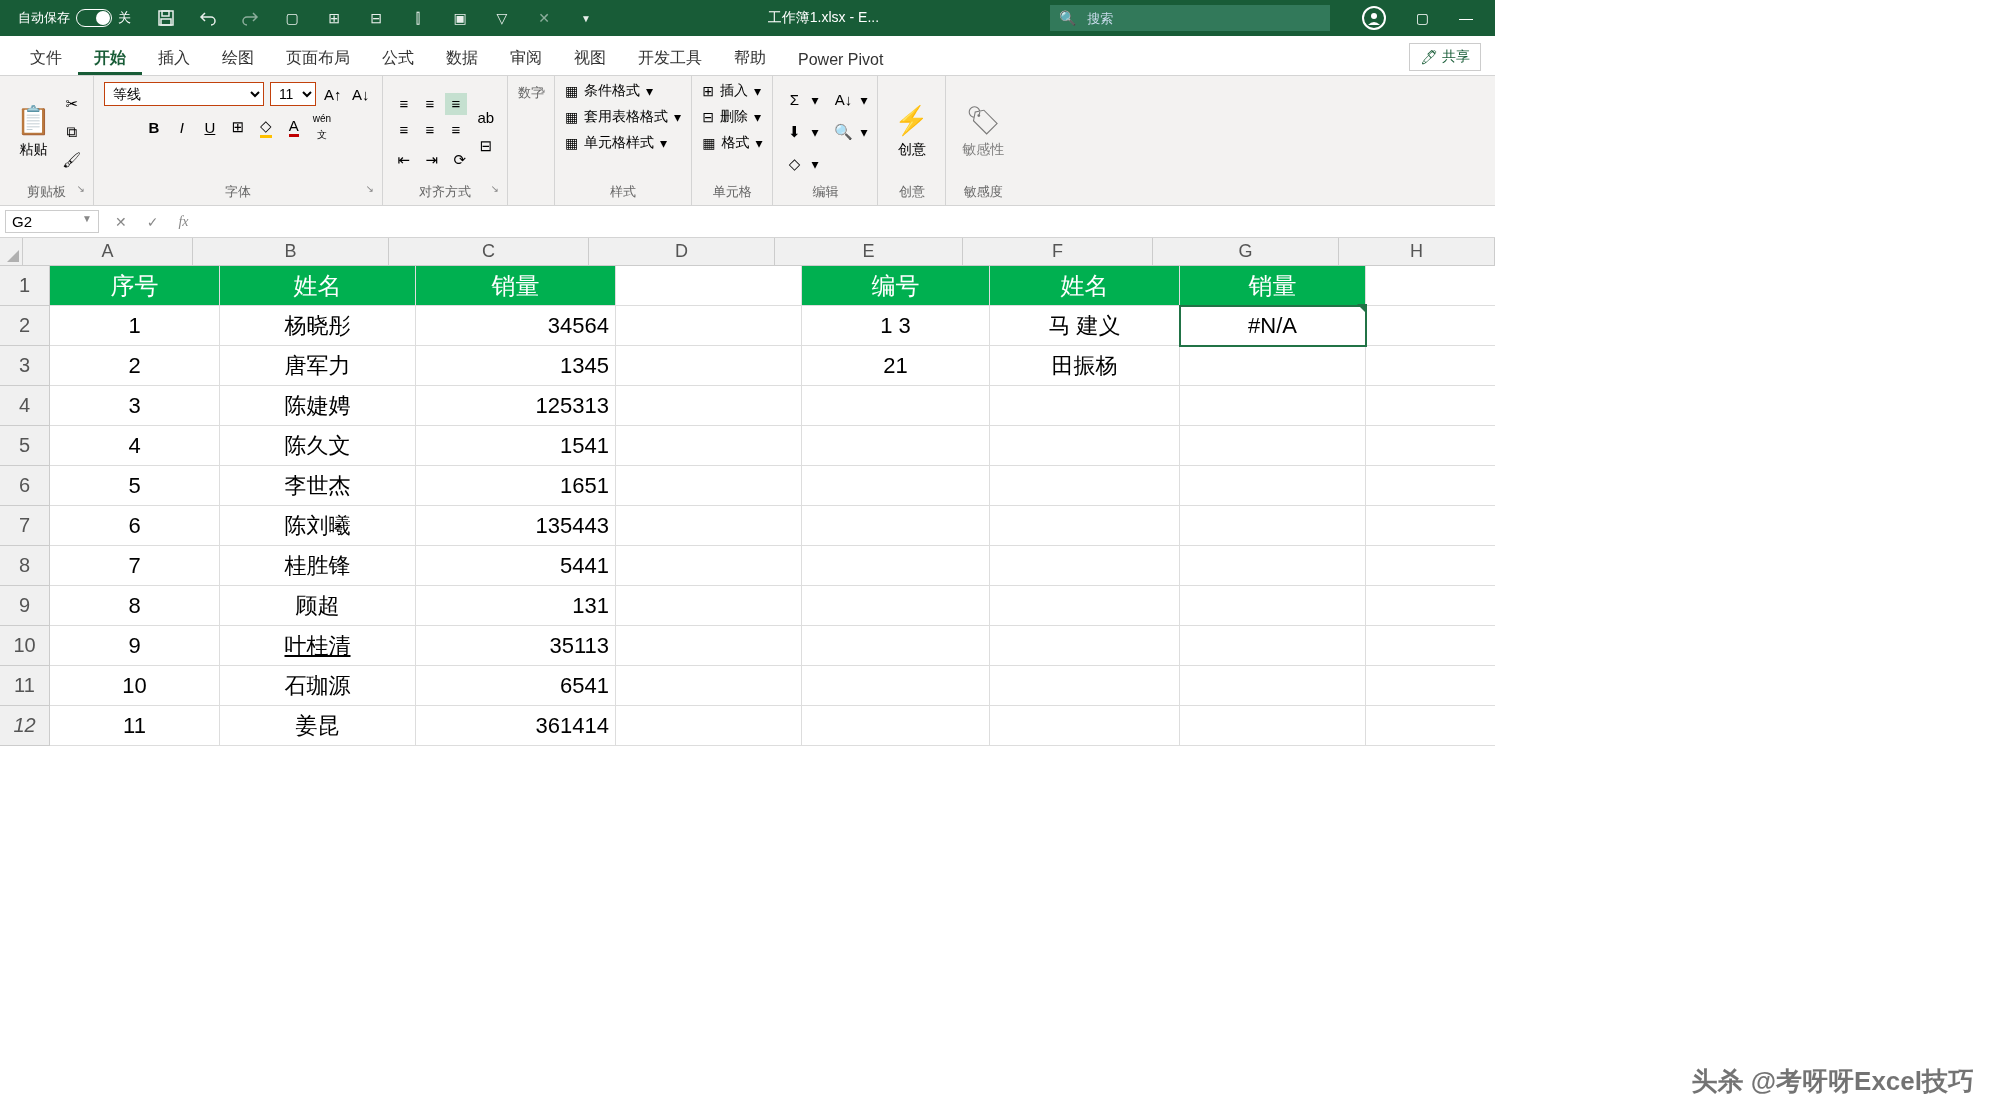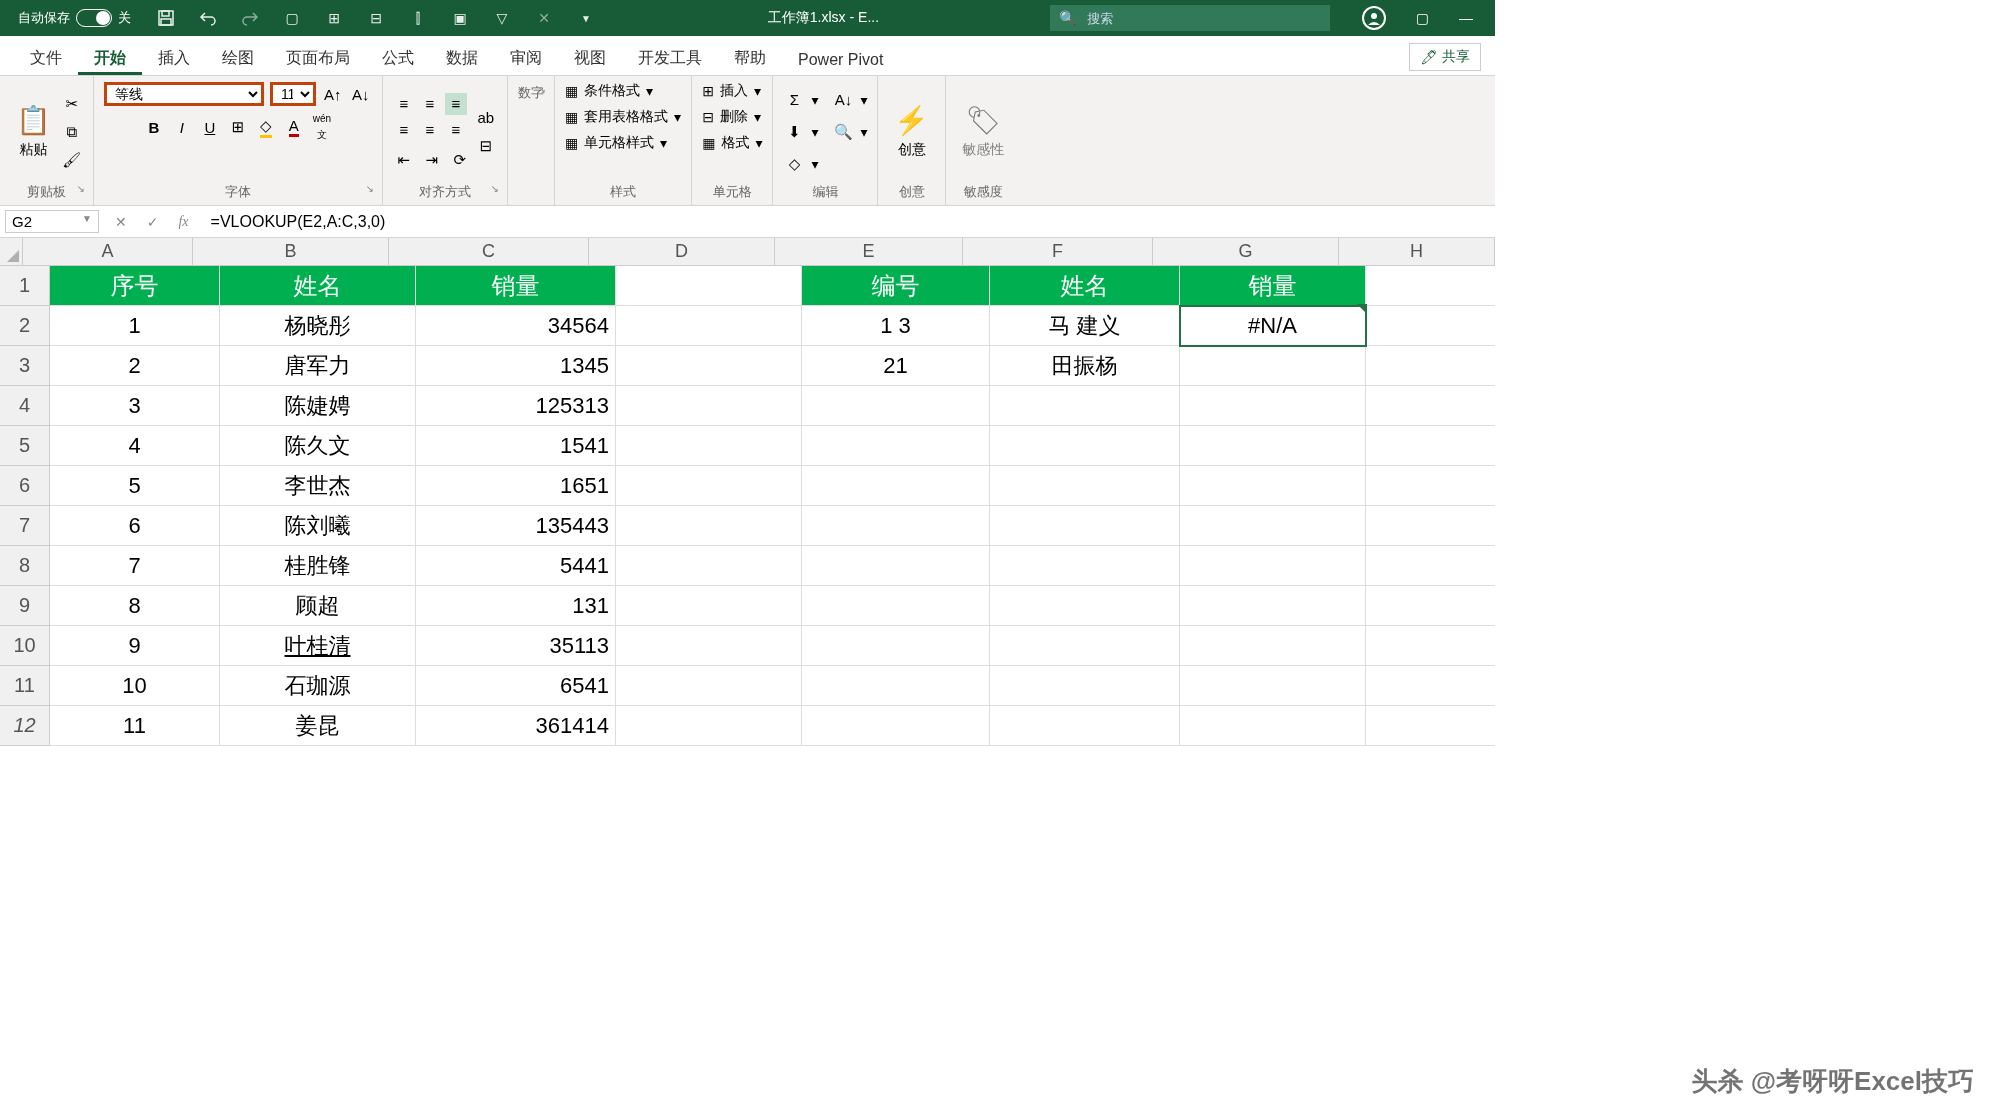--- a/index.html
+++ b/index.html
@@ -24,21 +24,21 @@
 .ribbon { background:#f3f2f1; height:130px; display:flex; border-bottom:1px solid #d4d4d4; }
 .group { border-right:1px solid #d4d4d4; padding:6px 10px 2px; display:flex; flex-direction:column; justify-content:space-between; }
 .group-label { text-align:center; font-size:13px; color:#666; padding:2px 0; position:relative; }
 .group-label .dlg { position:absolute; right:-2px; top:2px; font-size:10px; color:#888; }
 .g-body { flex:1; display:flex; align-items:center; gap:4px; }
 .big-btn { display:flex; flex-direction:column; align-items:center; gap:4px; padding:4px 6px; cursor:pointer; font-size:14px; }
 .big-btn .ico { font-size:28px; }
 .col { display:flex; flex-direction:column; gap:6px; }
 .row { display:flex; gap:6px; align-items:center; }
 .sm { width:22px; height:22px; display:flex; align-items:center; justify-content:center; cursor:pointer; font-size:15px; }
-.font-sel { border:3px solid #c2410c; height:24px; font-size:14px; padding:0 4px; background:#fff; }
+.font-sel { border:1px solid #c2410c; height:24px; font-size:14px; padding:0 4px; background:#fff; }
 .font-name { width:160px; }
 .font-size { width:46px; }
 .align-grid { display:grid; grid-template-columns:repeat(3,24px); grid-template-rows:repeat(2,24px); gap:2px; }
 .align-grid .sm.sel { background:#c5e0d0; }
 .styles-row { display:flex; align-items:center; gap:6px; font-size:14px; cursor:pointer; }
 .formula-bar { height:32px; display:flex; align-items:center; border-bottom:1px solid #d4d4d4; background:#fff; }
 .name-box { width:94px; border:1px solid #ccc; margin:2px 2px 2px 5px; padding:2px 6px; font-size:15px; display:flex; justify-content:space-between; align-items:flex-start; }
 .name-box .dd { color:#888; font-size:10px; }
 .fx-btns { display:flex; gap:20px; padding:0 14px; color:#888; }
 .fx { font-style:italic; font-family:serif; }
@@ -262,21 +262,20 @@
 <div class="formula-bar">
   <div class="name-box">
     <span>G2</span>
       <span class="dd">▼</span>
   </div>
   <div class="fx-btns">
     <span>✕</span>
     <span>✓</span>
     <span class="fx">fx</span>
   </div>
-  <input class="formula-input" value="=VLOOKUP(E2,A:C,3,0)" style="">
 </div>
 
 <div>
   <div style="display:flex">
     <div class="corner"></div>
     <div class="col-headers" id="colh">
         <div class="col-h" style="width: 170px;">A</div>
         <div class="col-h" style="width: 196px;">B</div>
         <div class="col-h" style="width: 200px;">C</div>
         <div class="col-h" style="width: 186px;">D</div>

